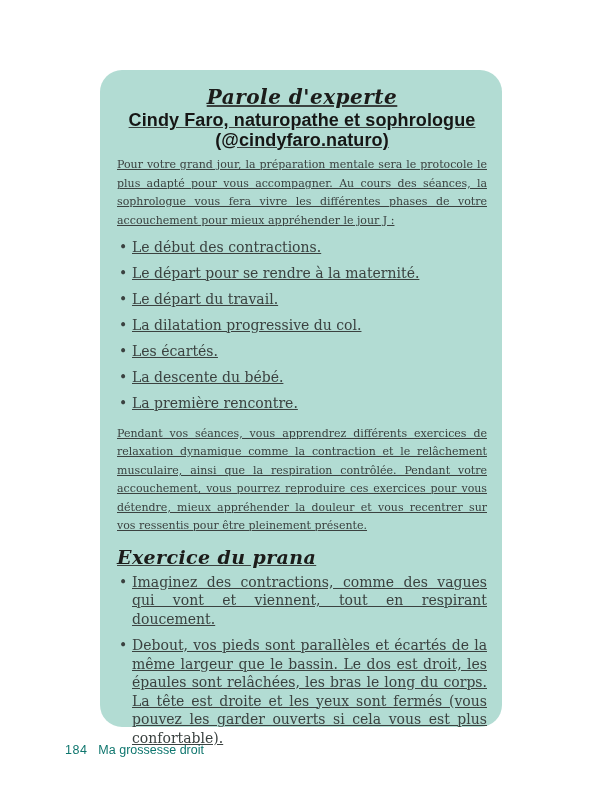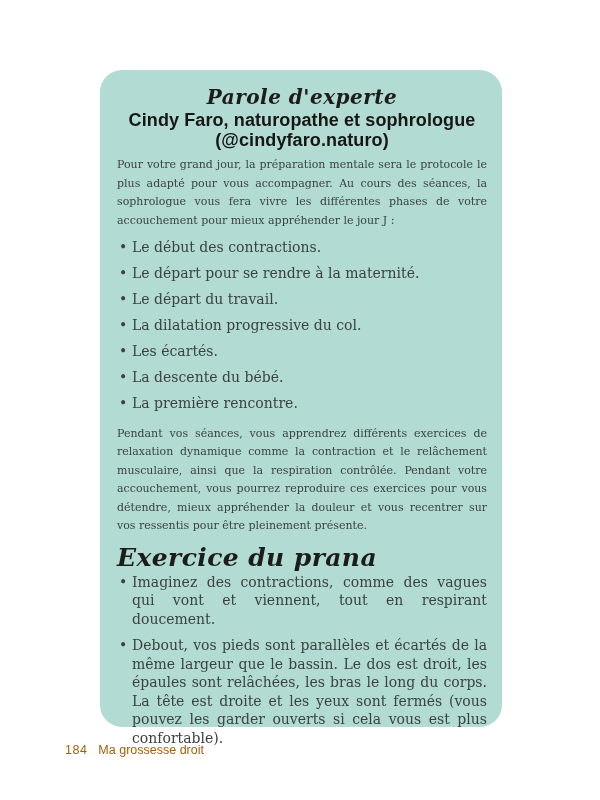--- a/index.html
+++ b/index.html
@@ -19,20 +19,21 @@
     position: absolute;
     left: 100px;
     top: 70px;
     width: 402px;
     height: 657px;
     box-sizing: border-box;
     background: #b2dcd3;
     border-radius: 22px;
     padding: 15px 15px 10px 17px;
     color: #3b4240;
+    text-decoration: underline;
   }
   .kicker {
     margin: 0 0 2px 0;
     text-align: center;
     font-family: "DejaVu Serif", serif;
     font-style: italic;
     font-weight: 700;
     font-size: 20px;
     line-height: 24px;
     letter-spacing: 0.5px;
@@ -75,35 +76,35 @@
     color: #3b4240;
   }
   ul.bullets.steps li { margin-bottom: 8px; }
   ul.bullets li:last-child { margin-bottom: 0; }
   .exercise-heading {
     margin: 10px 0 4px 0;
     text-align: left;
     font-family: "DejaVu Serif", serif;
     font-style: italic;
     font-weight: 700;
-    font-size: 25px;
+    font-size: 19px;
     line-height: 23px;
     letter-spacing: 0.4px;
     color: #1c1c1a;
   }
   .footer {
     position: absolute;
     left: 65px;
     top: 743px;
     display: flex;
     align-items: baseline;
     gap: 11px;
     font-family: "Liberation Sans", sans-serif;
     font-size: 12.5px;
-    color: #a16207;
+    color: #0f766e;
   }
   .footer .folio { letter-spacing: 0.5px; }
 </style>
 </head>
 <body>
 
 <div class="page">
 
   <section class="callout">
 

